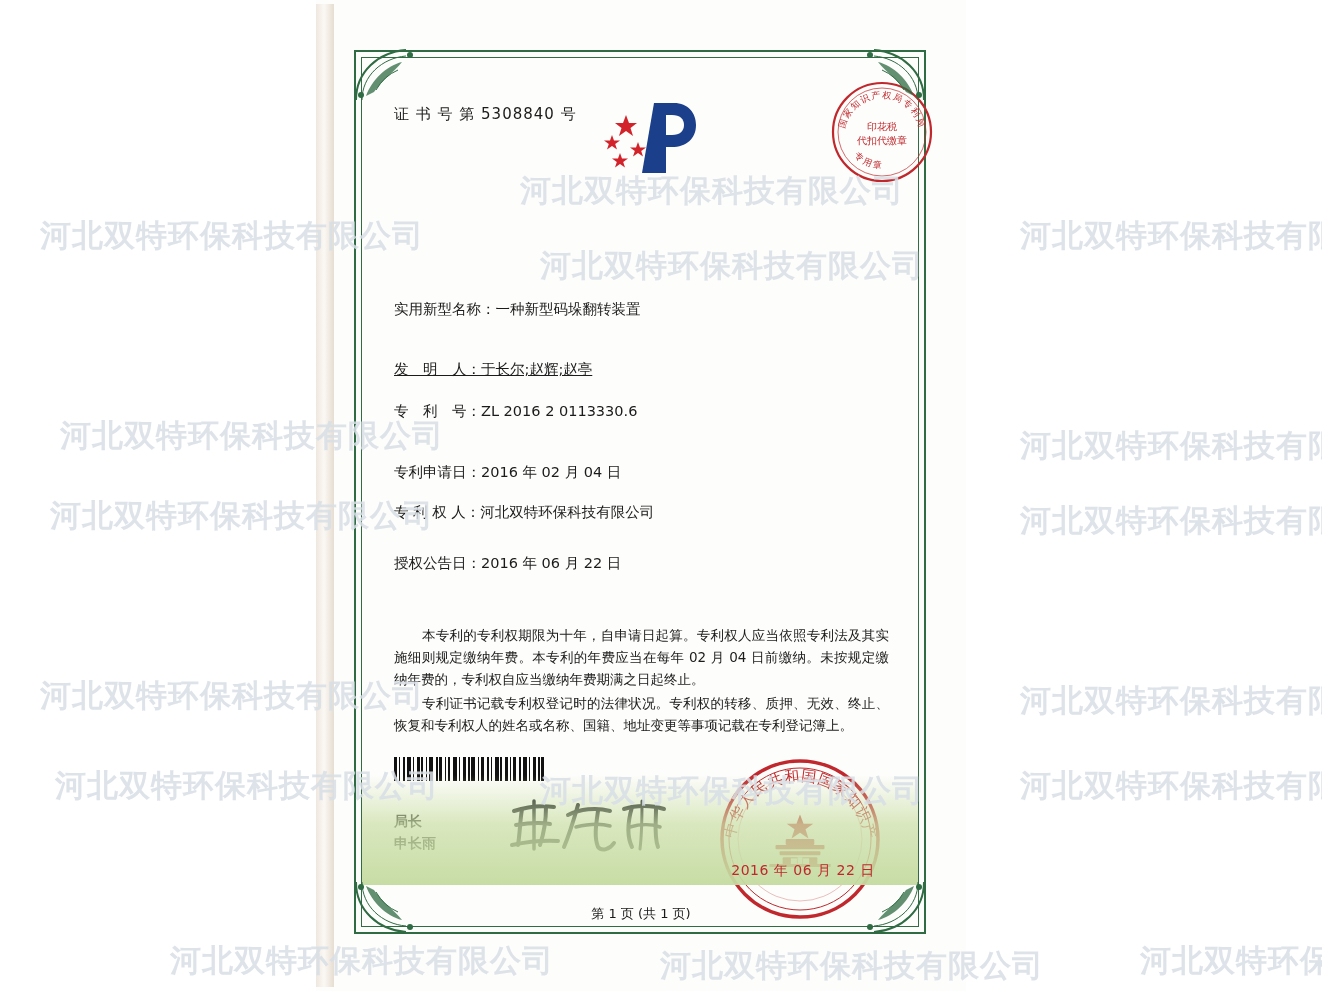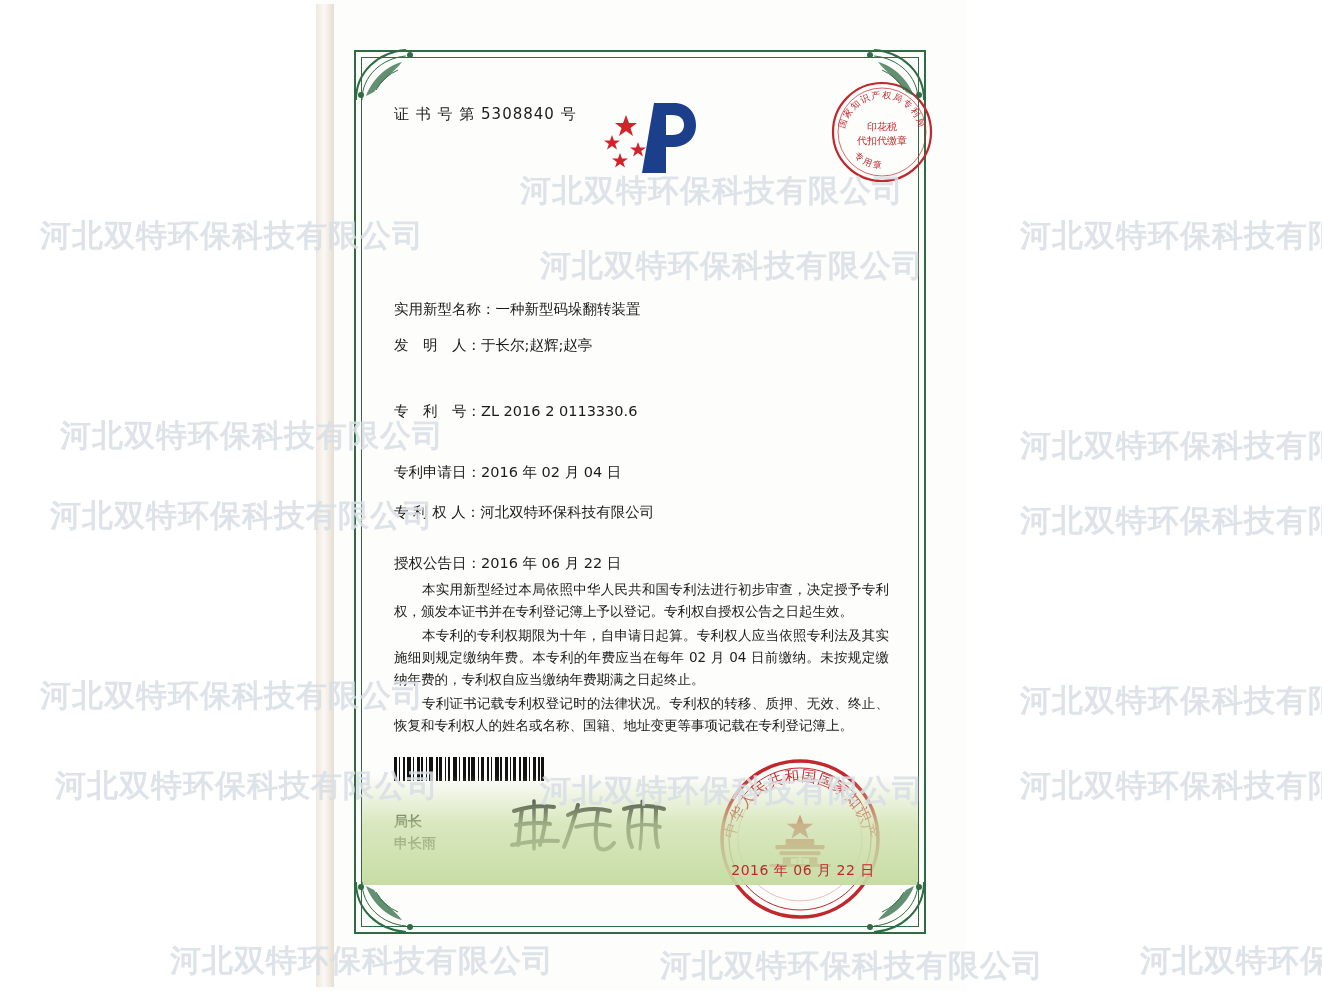--- a/index.html
+++ b/index.html
@@ -125,21 +125,21 @@
     left: 78px;
     font-size: 14.5px;
     color: #1b1b1b;
     font-family: "DejaVu Sans", sans-serif;
     white-space: nowrap;
   }
   .field-label { letter-spacing: 0px; text-align: center; }
   .field-value { letter-spacing: 0px; text-align: center; }
 
   #row-name    { top: 300px; }
-  #row-inventor{ top: 336px; }
+  #row-inventor{ top: 360px; text-decoration: underline; }
   #row-patentno{ top: 402px; }
   #row-appdate { top: 452px; margin-top: 11px; }
   #row-owner   { top: 503px; }
   #row-pubdate { top: 554px; }
 
   .para {
     position: absolute;
     left: 78px;
     width: 495px;
     font-size: 13.5px;
@@ -354,21 +354,20 @@
   <div class="field-row" id="row-appdate">
     <span class="field-label">专利申请日：</span><span class="field-value">2016 年 02 月 04 日</span>
   </div>
   <div class="field-row" id="row-owner">
     <span class="field-label">专 利 权 人：</span><span class="field-value">河北双特环保科技有限公司</span>
   </div>
   <div class="field-row" id="row-pubdate">
     <span class="field-label">授权公告日：</span><span class="field-value">2016 年 06 月 22 日</span>
   </div>
 
-  <div class="para" id="para-1">本实用新型经过本局依照中华人民共和国专利法进行初步审查，决定授予专利权，颁发本证书并在专利登记簿上予以登记。专利权自授权公告之日起生效。</div>
   <div class="para" id="para-2">本专利的专利权期限为十年，自申请日起算。专利权人应当依照专利法及其实施细则规定缴纳年费。本专利的年费应当在每年 02 月 04 日前缴纳。未按规定缴纳年费的，专利权自应当缴纳年费期满之日起终止。</div>
   <div class="para" id="para-3">专利证书记载专利权登记时的法律状况。专利权的转移、质押、无效、终止、恢复和专利权人的姓名或名称、国籍、地址变更等事项记载在专利登记簿上。</div>
 
   <div id="barcode">
     <i style="width:3px"></i>
       <i style="width:2px;background:transparent"></i>
     <i style="width:1px"></i>
       <i style="width:3px;background:transparent"></i>
     <i style="width:2px"></i>
       <i style="width:2px;background:transparent"></i>
@@ -478,13 +477,14 @@
         <rect x="-9" y="17" width="6" height="7" fill="#fdfdfb"></rect>
         <rect x="3" y="17" width="6" height="7" fill="#fdfdfb"></rect>
         <rect x="-2.5" y="16" width="5" height="8" fill="#fdfdfb"></rect>
         <path d="M-30 24 h60" stroke="#c0282d" stroke-width="3"></path>
       </g>
       <circle cx="84" cy="84" r="62" fill="none" stroke="#c0282d" stroke-width="0.6" opacity=".5"></circle>
     </svg>
   </div>
   <div id="seal-date">2016 年 06 月 22 日</div>
 
+  <div id="page-footer">第 1 页 (共 1 页)</div>
 </div>
 
 </body></html>

